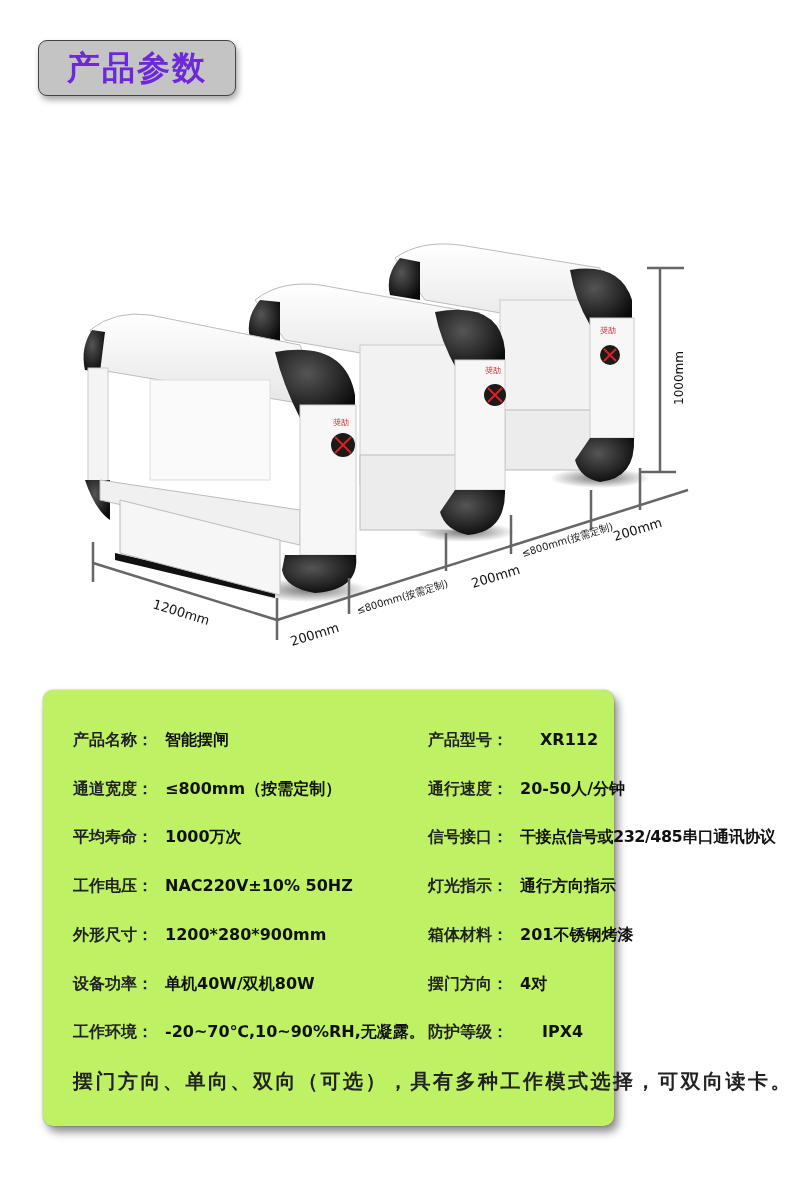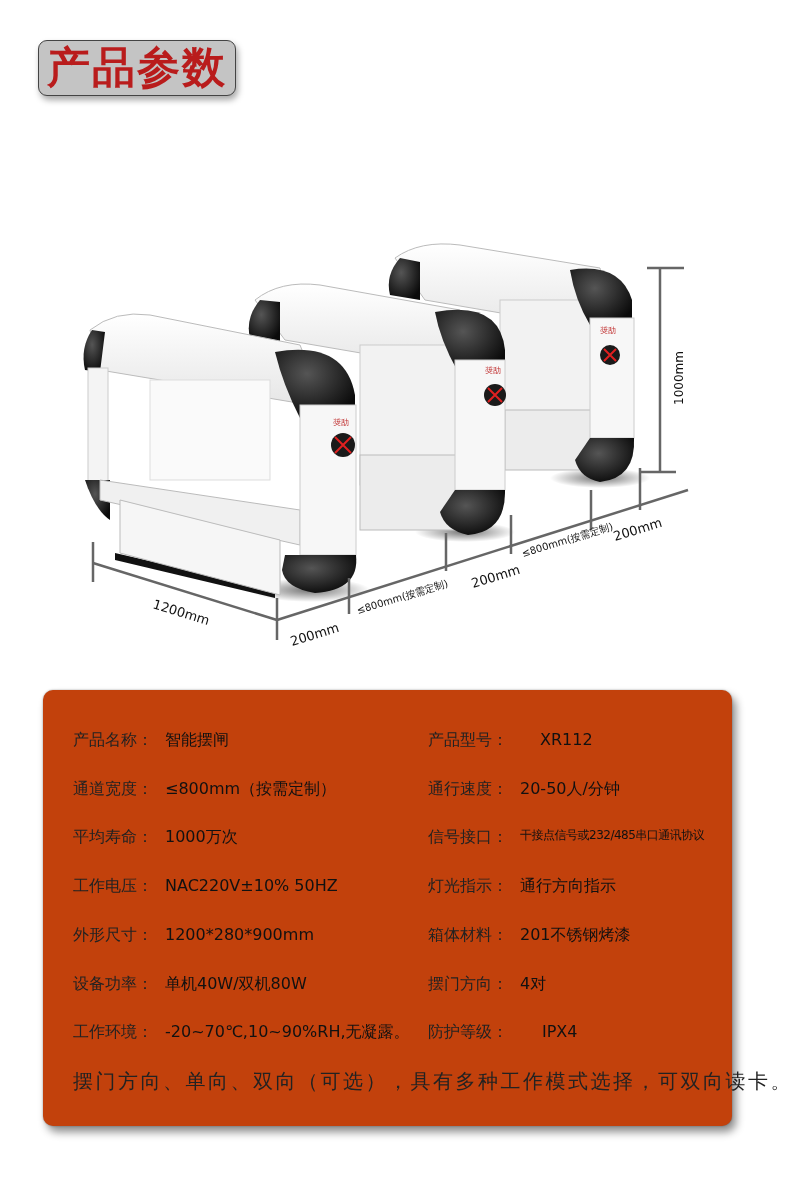--- a/index.html
+++ b/index.html
@@ -2,30 +2,30 @@
 <html><head>
 <meta charset="utf-8">
 <style>
   html, body { margin:0; padding:0; background:#ffffff; }
   body { width:790px; height:1193px; position:relative; overflow:hidden;
          font-family:"DejaVu Sans", "Liberation Sans", sans-serif; color:#1a1a1a; }
   .title-badge { position:absolute; left:38px; top:40px; width:196px; height:54px;
     background:#c4c4c4; border:1.5px solid #444; border-radius:9px;
     box-shadow:2px 4px 6px rgba(0,0,0,0.35);
     display:flex; align-items:center; justify-content:center; }
-  .title-badge span { color:#b91c1c; font-size:43px; font-weight:bold; letter-spacing:2px; }
+  .title-badge span { color:#6d28d9; font-size:33px; font-weight:bold; letter-spacing:2px; }
   .diagram { position:absolute; left:0; top:230px; width:790px; height:440px; }
   .dim-label { font-family:"DejaVu Sans", sans-serif; fill:#111; }
-  .card { position:absolute; left:43px; top:690px; width:689px; height:436px;
-    background:#c2410c; border-radius:10px;
-    box-shadow: 0 0 2px rgba(0,0,0,0.35), 4px 6px 8px rgba(0,0,0,0.45); }
+  .card { position:absolute; left:43px; top:690px; width:571px; height:436px;
+    background:#bef264; border-radius:10px;
+    box-shadow: 0 0 2px rgba(0,0,0,0.35), 4px 6px 8px rgba(0,0,0,0.45); font-weight: bold; }
   .row { position:absolute; font-size:16px; white-space:nowrap; display:flex; }
   .row .k { color:#222; }
   .row .v { color:#111; margin-left:12px; }
-  .row .v.small { font-size:12px; letter-spacing:-0.5px; }
+  .row .v.small { font-size:16px; letter-spacing:-0.5px; }
   .footer { position:absolute; left:30px; top:378px; font-size:20px; letter-spacing:2.5px; color:#222; white-space:nowrap; }
 </style>
 </head>
 <body>
 
 <div class="title-badge">
   <span>产品参数</span>
 </div>
 
 <svg class="diagram" viewBox="0 230 790 440" xmlns="http://www.w3.org/2000/svg">

